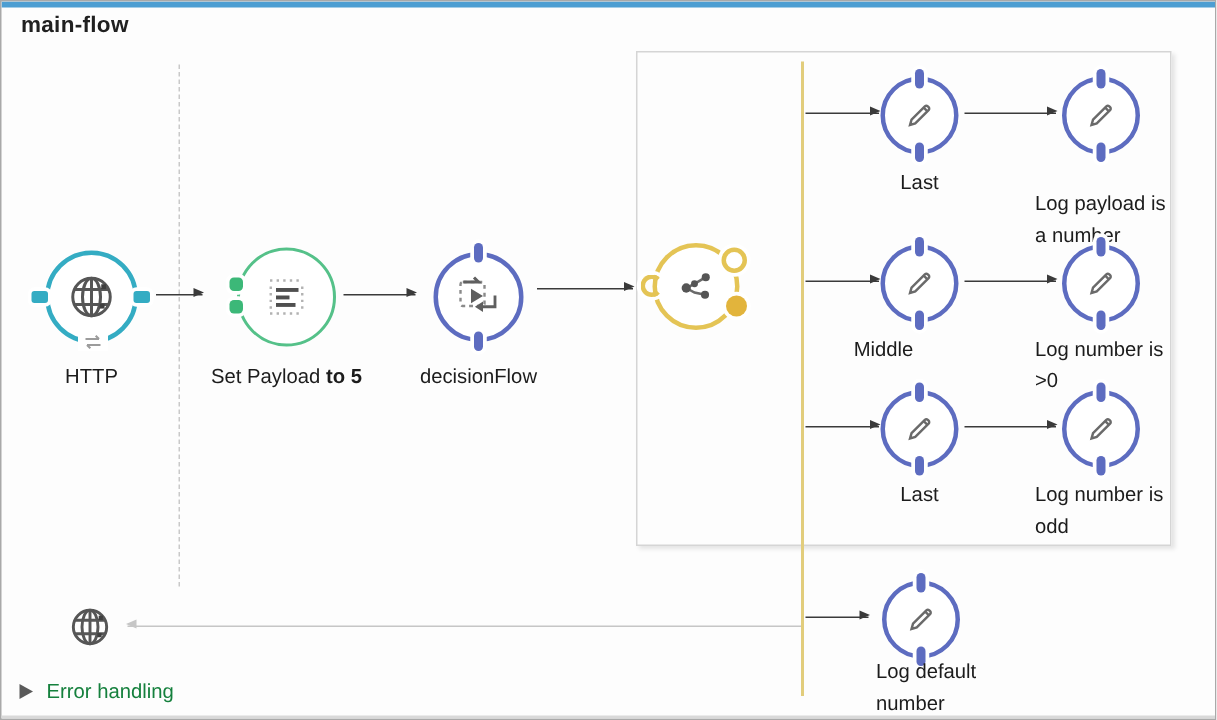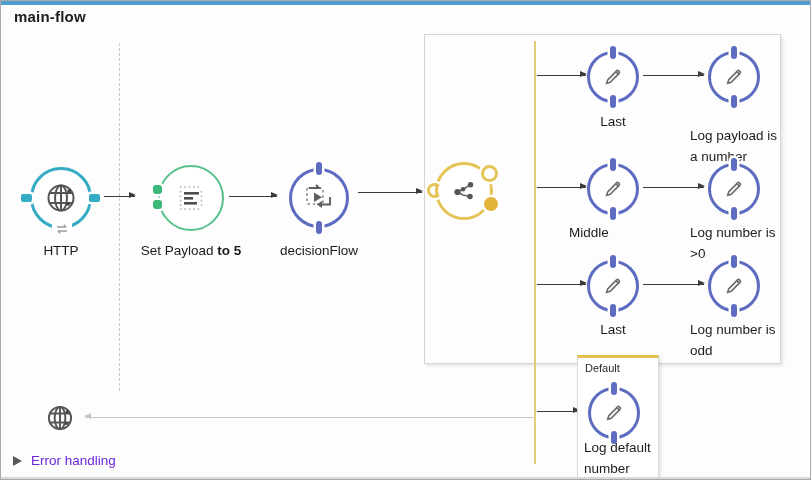--- a/index.html
+++ b/index.html
@@ -44,21 +44,21 @@
   .y-fill-dot{position:absolute;width:14px;height:14px;background:#e2b43c;border-radius:50%;box-shadow:0 0 0 2.5px #fff;}
   .y-ctab{position:absolute;width:15px;height:15px;box-sizing:border-box;border:3px solid #e4c455;
     border-right-color:transparent;border-radius:50%;box-shadow:0 0 0 2.5px #fff;background:transparent;}
   
   .lbl{position:absolute;font-size:13.5px;line-height:21px;color:#1c1c1c;}
   .center{text-align:center;}
   .bold{font-weight:bold;}
   
   .eh-row{left:12px;top:452px;display:flex;align-items:center;gap:9px;cursor:default;}
   .tri-right{width:0;height:0;border-left:9px solid #5a5a5a;border-top:5.5px solid transparent;border-bottom:5.5px solid transparent;}
-  .eh-label{font-size:13.5px;color:#6d28d9;}
+  .eh-label{font-size:13.5px;color:#15803d;}
   .icon{position:absolute;}
 </style>
 </head>
 <body>
 
 <div id="canvas">
   <div class="abs" id="topbar"></div>
 
   <div class="abs flow-title">main-flow</div>
 
@@ -237,23 +237,20 @@
       <svg width="26" height="26" viewBox="0 0 24 24">
           <g fill="none" stroke="#6a6a6a" stroke-width="1.5">
         <path d="M6.2 17.8l.9-3.2 8.2-8.2c.5-.5 1.3-.5 1.8 0l.5.5c.5.5.5 1.3 0 1.8l-8.2 8.2z"></path>
         <path d="M14.6 7.1l2.3 2.3"></path>
           </g>
         </svg>
     </span>
   </div>
   <div class="lbl" style="left:689px;top:318px;width:96px">Log number is odd</div>
 
-  <div class="abs default-box">
-    <span class="hdr">Default</span>
-  </div>
   <div class="abs" style="left:587px;top:386px;width:52px;height:52px">
     <span class="ring indigo-ring" style="left:0;top:0;width:52px;height:52px"></span>
     <span class="vbar" style="left:23px;top:-5px"></span>
     <span class="vbar" style="left:23px;top:44px"></span>
     <span class="icon" style="left:13px;top:13px">
       <svg width="26" height="26" viewBox="0 0 24 24">
           <g fill="none" stroke="#6a6a6a" stroke-width="1.5">
         <path d="M6.2 17.8l.9-3.2 8.2-8.2c.5-.5 1.3-.5 1.8 0l.5.5c.5.5.5 1.3 0 1.8l-8.2 8.2z"></path>
         <path d="M14.6 7.1l2.3 2.3"></path>
           </g>

